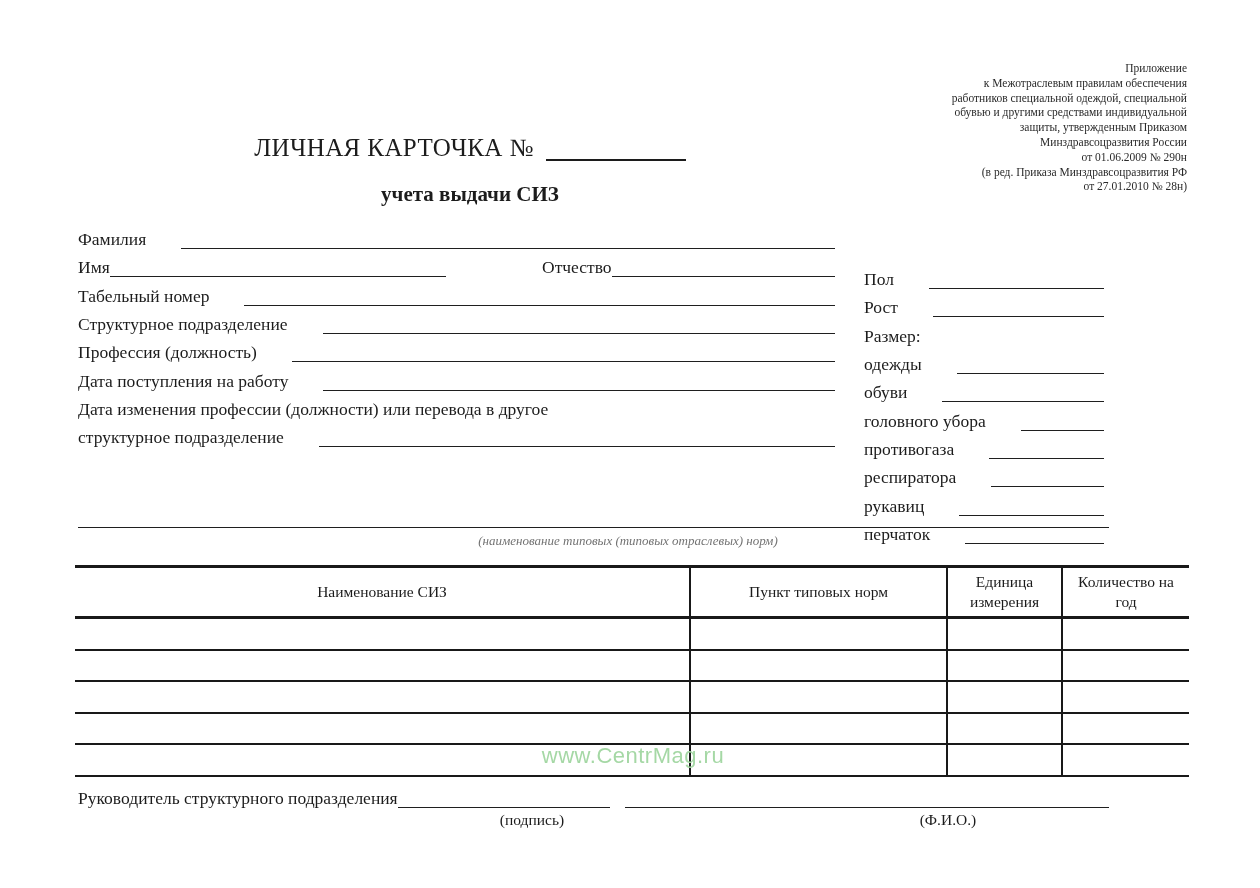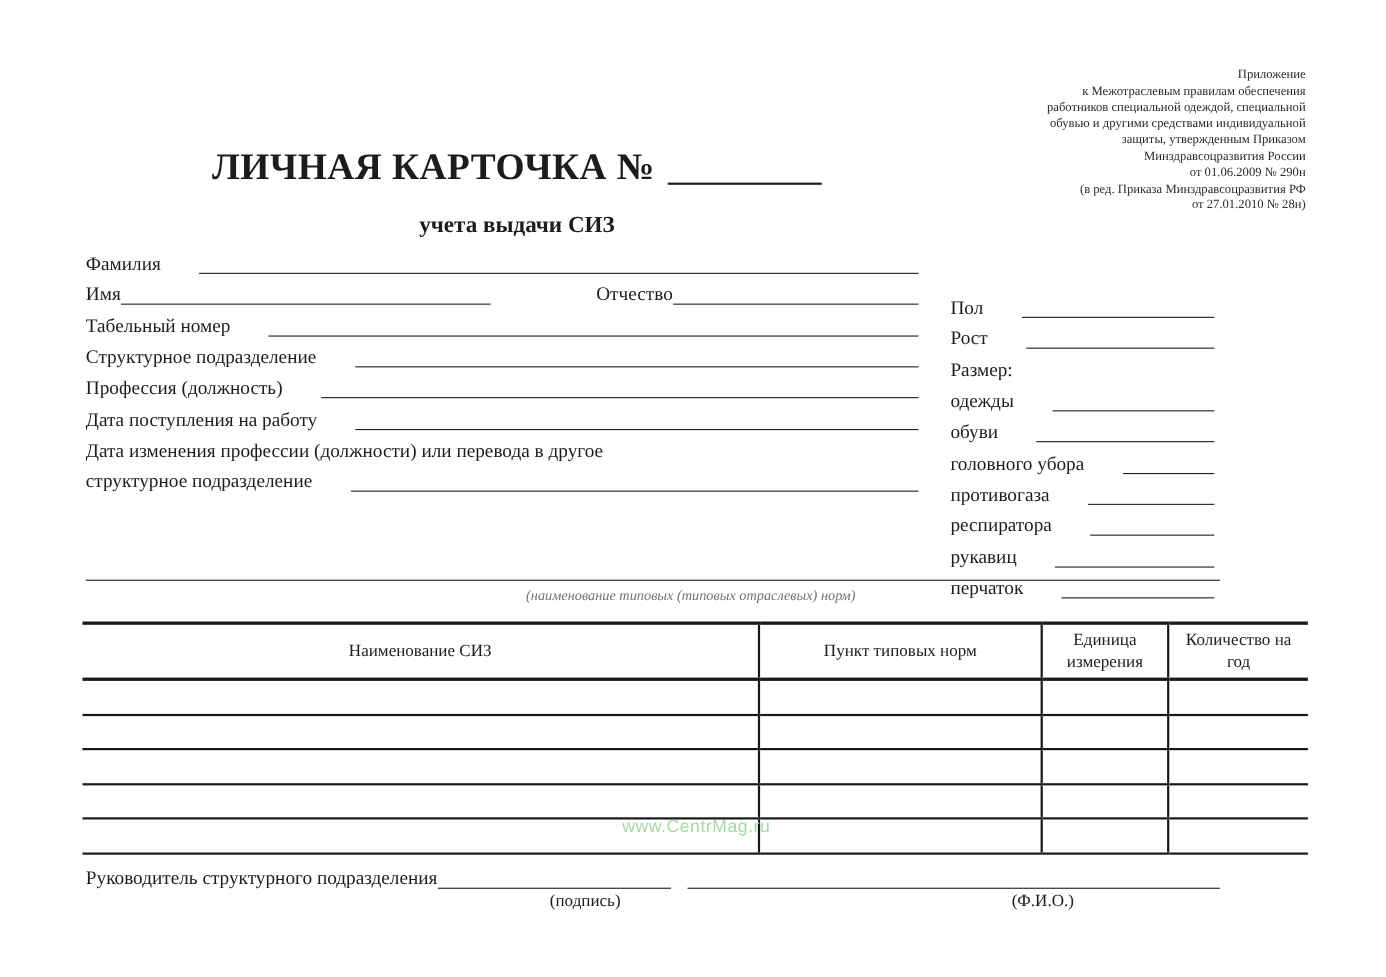--- a/index.html
+++ b/index.html
@@ -10,21 +10,21 @@
   }
 
   
   .appendix {
     position:absolute; top:61px; right:73px; width:440px;
     text-align:right; font-size:11.5px; line-height:14.8px; color:#2a2a2a;
   }
 
   
   .titlebox { position:absolute; left:75px; top:134px; width:790px; text-align:center; }
-  .title-line { font-size:34px; font-weight:bold; letter-spacing:0.4px; white-space:nowrap; }
+  .title-line { font-size:25px; font-weight:normal; letter-spacing:0.4px; white-space:nowrap; }
   .tblank {
     display:inline-block; width:140px; height:0;
     border-bottom:2px solid #1c1c1c; vertical-align:-5px; margin-left:12px;
   }
   .subtitle { font-size:21px; font-weight:bold; margin-top:20px; }
 
   
   .frow { display:flex; align-items:stretch; height:28.35px;gap:35px; }
   .lbl { font-size:17.5px; line-height:28.35px; white-space:pre; }
   .blank { flex:1 1 auto; border-bottom:1.5px solid #1f1f1f; margin-bottom:4.5px; min-width:10px; }
@@ -52,21 +52,21 @@
     font-weight:normal; font-size:15.5px; line-height:1.3;
     height:48px; vertical-align:middle; text-align:center; padding:0 4px;
   }
   .siz td { border-bottom:2.5px solid #191919; height:27.5px; }
   .siz th + th, .siz td + td { border-left:2px solid #191919; }
 
   
   .watermark {
     position:absolute; left:428px; top:743px; width:410px; text-align:center;
     font-family:"Liberation Sans","DejaVu Sans",sans-serif;
-    font-size:16px; letter-spacing:0.5px; color:#a5d8a5;
+    font-size:22px; letter-spacing:0.5px; color:#a5d8a5;
   }
 
   
   .footrow { position:absolute; left:78px; top:785px; width:1031px; display:flex; height:26px; }
   .footrow .lbl { line-height:26px; }
   .footrow .blank { margin-bottom:3px; }
   .b1 { flex:0 0 212px; }
   .fgap { flex:0 0 15px; }
   .b2 { flex:1 1 auto; }
   .cap { position:absolute; top:811px; font-size:15.5px; text-align:center; }

